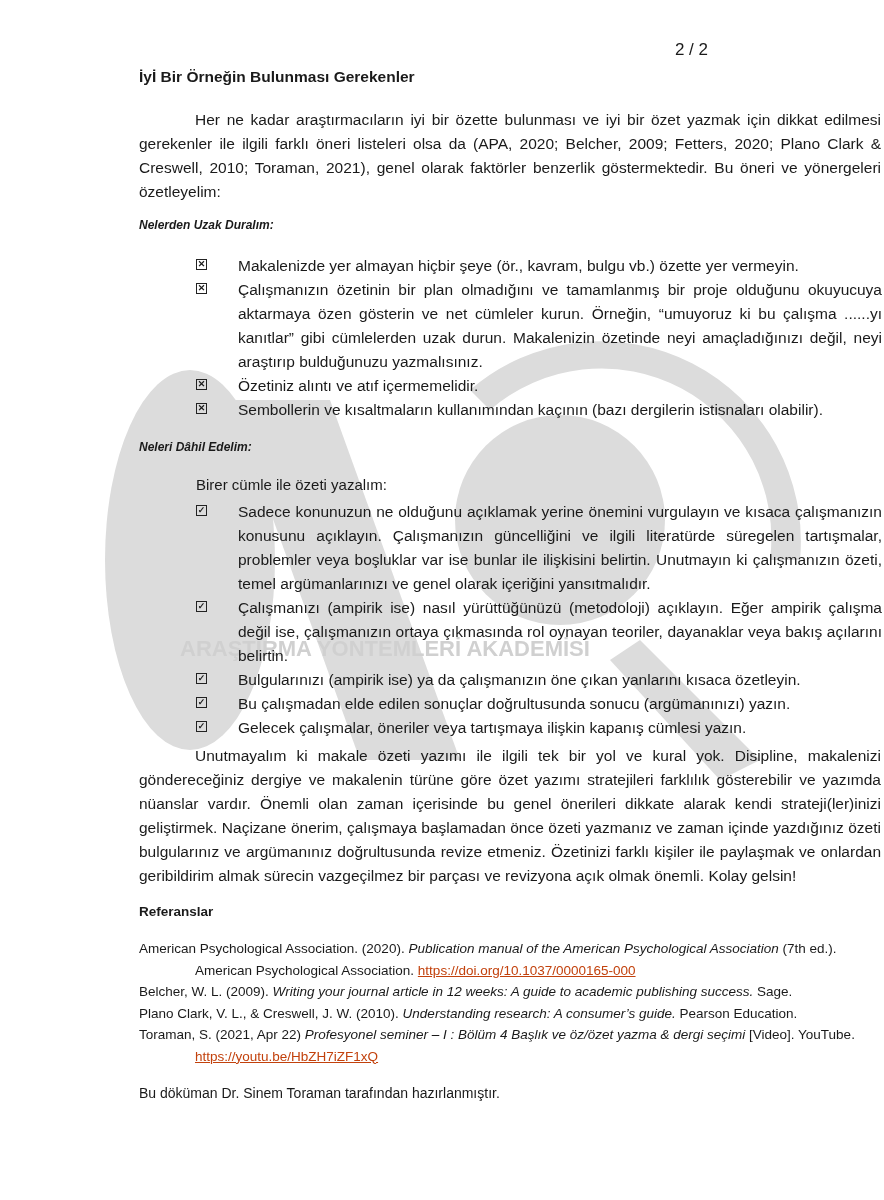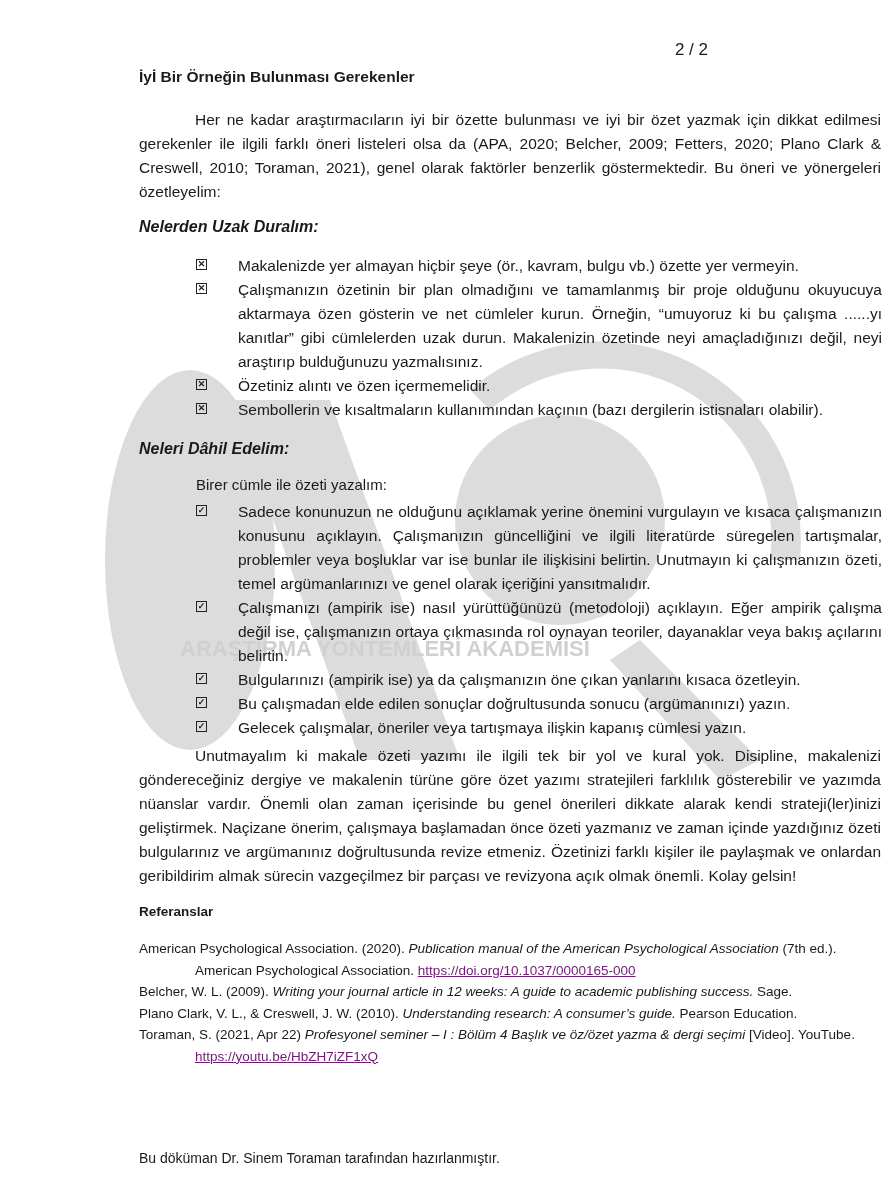--- a/index.html
+++ b/index.html
@@ -5,36 +5,36 @@
   html, body { margin:0; padding:0; background:#ffffff; }
   body { width:884px; height:1200px; position:relative; overflow:hidden;
          font-family:"Liberation Sans", sans-serif; color:#1a1a1a; }
   .watermark { position:absolute; left:0; top:0; width:884px; height:1200px; pointer-events:none; z-index:0; }
   .page { position:absolute; left:0; top:0; width:712px; height:1200px; z-index:1;margin-left:36px; }
   .abs { position:absolute; }
   .pnum { right:40px; top:40px; font-size:17px; }
   .h1 { left:103px; top:68px; font-size:15.5px; font-weight:bold; }
   .para { font-size:15.5px; line-height:24px; text-align:justify; }
   .p1 { left:103px; top:108px; width:742px; text-indent:56px; }
-  .sec { font-size:16px; font-weight:bold; font-style:italic;text-align:center; }
+  .sec { font-size:12px; font-weight:bold; font-style:italic;text-align:center; }
   .s1 { left:103px; top:218px; }
   .s2 { left:103px; top:440px; }
   .list { left:160px; width:686px; }
   .l1 { top:254px; }
   .l2 { top:500px; }
   .item { position:relative; padding-left:42px; font-size:15.5px; line-height:24px; text-align:justify; }
   .box { position:absolute; left:0; top:5px; width:11px; height:11px; border:1.2px solid #222; box-sizing:border-box; font-size:9px; line-height:9px; text-align:center; font-weight:bold; }
   .intro { left:160px; top:476px; font-size:15px; }
   .p2 { left:103px; top:744px; width:742px; text-indent:56px; }
   .refh { left:103px; top:904px; font-size:13.5px; font-weight:bold; }
   .refs { left:103px; top:938px; width:745px; font-size:13.5px; line-height:21.5px; }
   .ref { padding-left:56px; text-indent:-56px; }
   .ref i { font-style:italic; }
-  .link { color:#701a75; text-decoration:underline; }
-  .foot { left:103px; top:1148px; font-size:14px; line-height:21px; }
+  .link { color:#c2410c; text-decoration:underline; }
+  .foot { left:103px; top:1083px; font-size:14px; line-height:21px; }
 </style>
 </head>
 <body>
 
 <svg class="watermark" viewBox="0 0 884 1200">
   <g fill="#dcdcdc">
     <ellipse cx="190" cy="560" rx="85" ry="190"></ellipse>
     <path d="M230 400 L330 400 L460 760 L360 760 Z"></path>
     <circle cx="560" cy="520" r="105"></circle>
     <path d="M470 390 A200 200 0 0 1 800 560 L770 560 A170 170 0 0 0 490 410 Z"></path>
@@ -45,21 +45,21 @@
 
 <div class="page">
   <div class="abs pnum">2 / 2</div>
   <div class="abs h1">İyİ Bir Örneğin Bulunması Gerekenler</div>
   <div class="abs para p1">Her ne kadar araştırmacıların iyi bir özette bulunması ve iyi bir özet yazmak için dikkat edilmesi gerekenler ile ilgili farklı öneri listeleri olsa da (APA, 2020; Belcher, 2009; Fetters, 2020; Plano Clark &amp; Creswell, 2010; Toraman, 2021), genel olarak faktörler benzerlik göstermektedir.  Bu öneri ve yönergeleri özetleyelim:</div>
 
   <div class="abs sec s1">Nelerden Uzak Duralım:</div>
   <div class="abs list l1">
     <div class="item"><span class="box">✕</span><span>Makalenizde yer almayan hiçbir şeye (ör., kavram, bulgu vb.) özette yer vermeyin.</span></div>
     <div class="item"><span class="box">✕</span><span>Çalışmanızın özetinin bir plan olmadığını ve tamamlanmış bir proje olduğunu okuyucuya aktarmaya özen gösterin ve net cümleler kurun.  Örneğin, “umuyoruz ki bu çalışma ......yı kanıtlar” gibi cümlelerden uzak durun.  Makalenizin özetinde neyi amaçladığınızı değil, neyi araştırıp bulduğunuzu yazmalısınız.</span></div>
-    <div class="item"><span class="box">✕</span><span>Özetiniz alıntı ve özen içermemelidir.</span></div>
+    <div class="item"><span class="box">✕</span><span>Özetiniz alıntı ve atıf içermemelidir.</span></div>
     <div class="item"><span class="box">✕</span><span>Sembollerin ve kısaltmaların kullanımından kaçının (bazı dergilerin istisnaları olabilir).</span></div>
   </div>
 
   <div class="abs sec s2">Neleri Dâhil Edelim:</div>
   <div class="abs intro">Birer cümle ile özeti yazalım:</div>
   <div class="abs list l2">
     <div class="item"><span class="box">✓</span><span>Sadece konunuzun ne olduğunu açıklamak yerine önemini vurgulayın ve kısaca çalışmanızın konusunu açıklayın. Çalışmanızın güncelliğini ve ilgili literatürde süregelen tartışmalar, problemler veya boşluklar var ise bunlar ile ilişkisini belirtin. Unutmayın ki çalışmanızın özeti, temel argümanlarınızı ve genel olarak içeriğini yansıtmalıdır.</span></div>
     <div class="item"><span class="box">✓</span><span>Çalışmanızı (ampirik ise) nasıl yürüttüğünüzü (metodoloji) açıklayın.  Eğer ampirik çalışma değil ise, çalışmanızın ortaya çıkmasında rol oynayan teoriler, dayanaklar veya bakış açılarını belirtin.</span></div>
     <div class="item"><span class="box">✓</span><span>Bulgularınızı (ampirik ise) ya da çalışmanızın öne çıkan yanlarını kısaca özetleyin.</span></div>
     <div class="item"><span class="box">✓</span><span>Bu çalışmadan elde edilen sonuçlar doğrultusunda sonucu (argümanınızı) yazın.</span></div>

